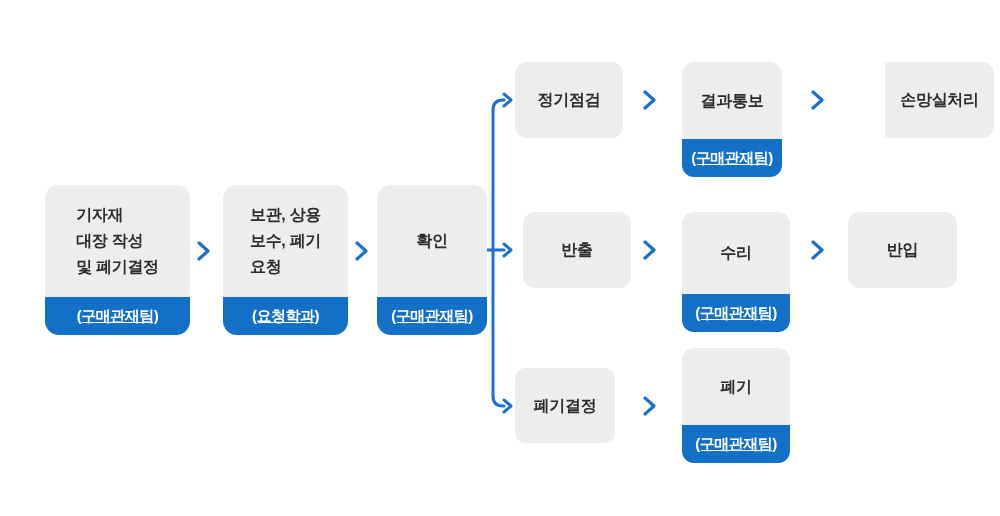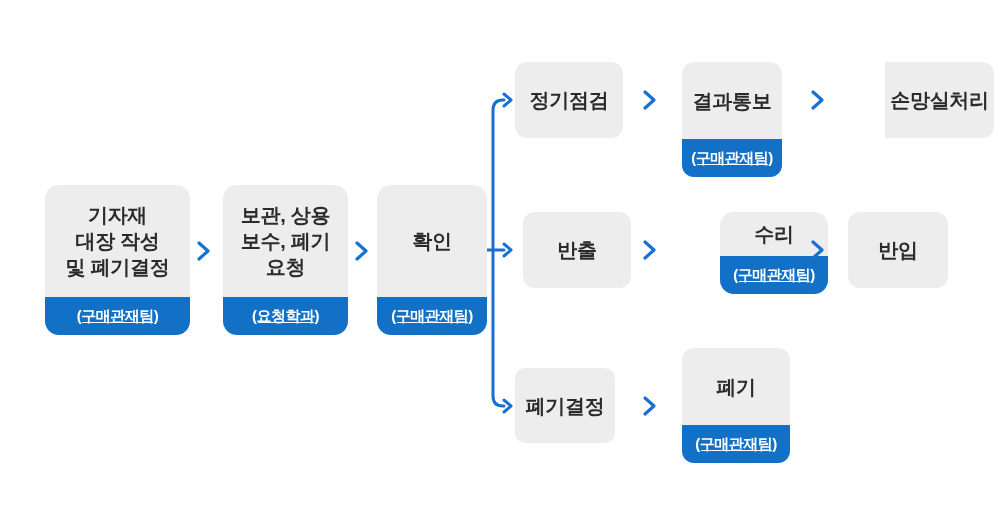--- a/index.html
+++ b/index.html
@@ -20,22 +20,22 @@
   .stroke-blue{stroke:var(--arrow-blue,#1a70d2);fill:none;}
   .box{
     position:absolute;
     display:flex;flex-direction:column;
     border-radius:14px;overflow:hidden;
   }
   .box-sm{border-radius:12px;}
   .box-body{
     flex:1;background:var(--box-bg,#ededed);
     display:flex;align-items:center;justify-content:center;
-    text-align:center;
-    font-size:20px;font-weight:600;line-height:26px;
+    text-align:left;
+    font-size:16px;font-weight:600;line-height:26px;
     color:var(--label-text,#2b2b2b);
     white-space:pre-line;
     letter-spacing:-0.3px;
   }
   .box-footer{
     height:38px;flex:0 0 38px;
     background:var(--accent-blue,#1270c6);
     display:flex;align-items:center;justify-content:center;
     font-size:15px;font-weight:700;
     color:var(--footer-text,#ffffff);
@@ -109,30 +109,30 @@
   </div>
 
   <div class="box box-sm" style="left:515px;top:212px;width:108px;height:76px;margin-left:8px;">
     <div class="box-body">반출</div>
   </div>
 
   <svg class="chev" style="left:642px;top:239px;" width="16" height="22" viewBox="0 0 16 22">
     <polyline class="stroke-blue" points="3,3 12,11 3,19" stroke-width="3.2" stroke-linecap="round" stroke-linejoin="round"></polyline>
   </svg>
 
-  <div class="box box-sm" style="left:720px;top:212px;width:108px;height:82px;border-radius:14px;">
+  <div class="box box-sm" style="left:682px;top:212px;width:108px;height:120px;">
     <div class="box-body">수리</div>
     <div class="box-footer">(구매관재팀)</div>
   </div>
 
   <svg class="chev" style="left:810px;top:239px;" width="16" height="22" viewBox="0 0 16 22">
     <polyline class="stroke-blue" points="3,3 12,11 3,19" stroke-width="3.2" stroke-linecap="round" stroke-linejoin="round"></polyline>
   </svg>
 
-  <div class="box box-sm" style="left:848px;top:212px;width:100px;height:76px;">
+  <div class="box box-sm" style="left:848px;top:212px;width:109px;height:76px;">
     <div class="box-body">반입</div>
   </div>
 
   <div class="box box-sm" style="left:515px;top:368px;width:100px;height:75px;border-radius:10px;">
     <div class="box-body">폐기결정</div>
   </div>
 
   <svg class="chev" style="left:642px;top:395px;" width="16" height="22" viewBox="0 0 16 22">
     <polyline class="stroke-blue" points="3,3 12,11 3,19" stroke-width="3.2" stroke-linecap="round" stroke-linejoin="round"></polyline>
   </svg>

